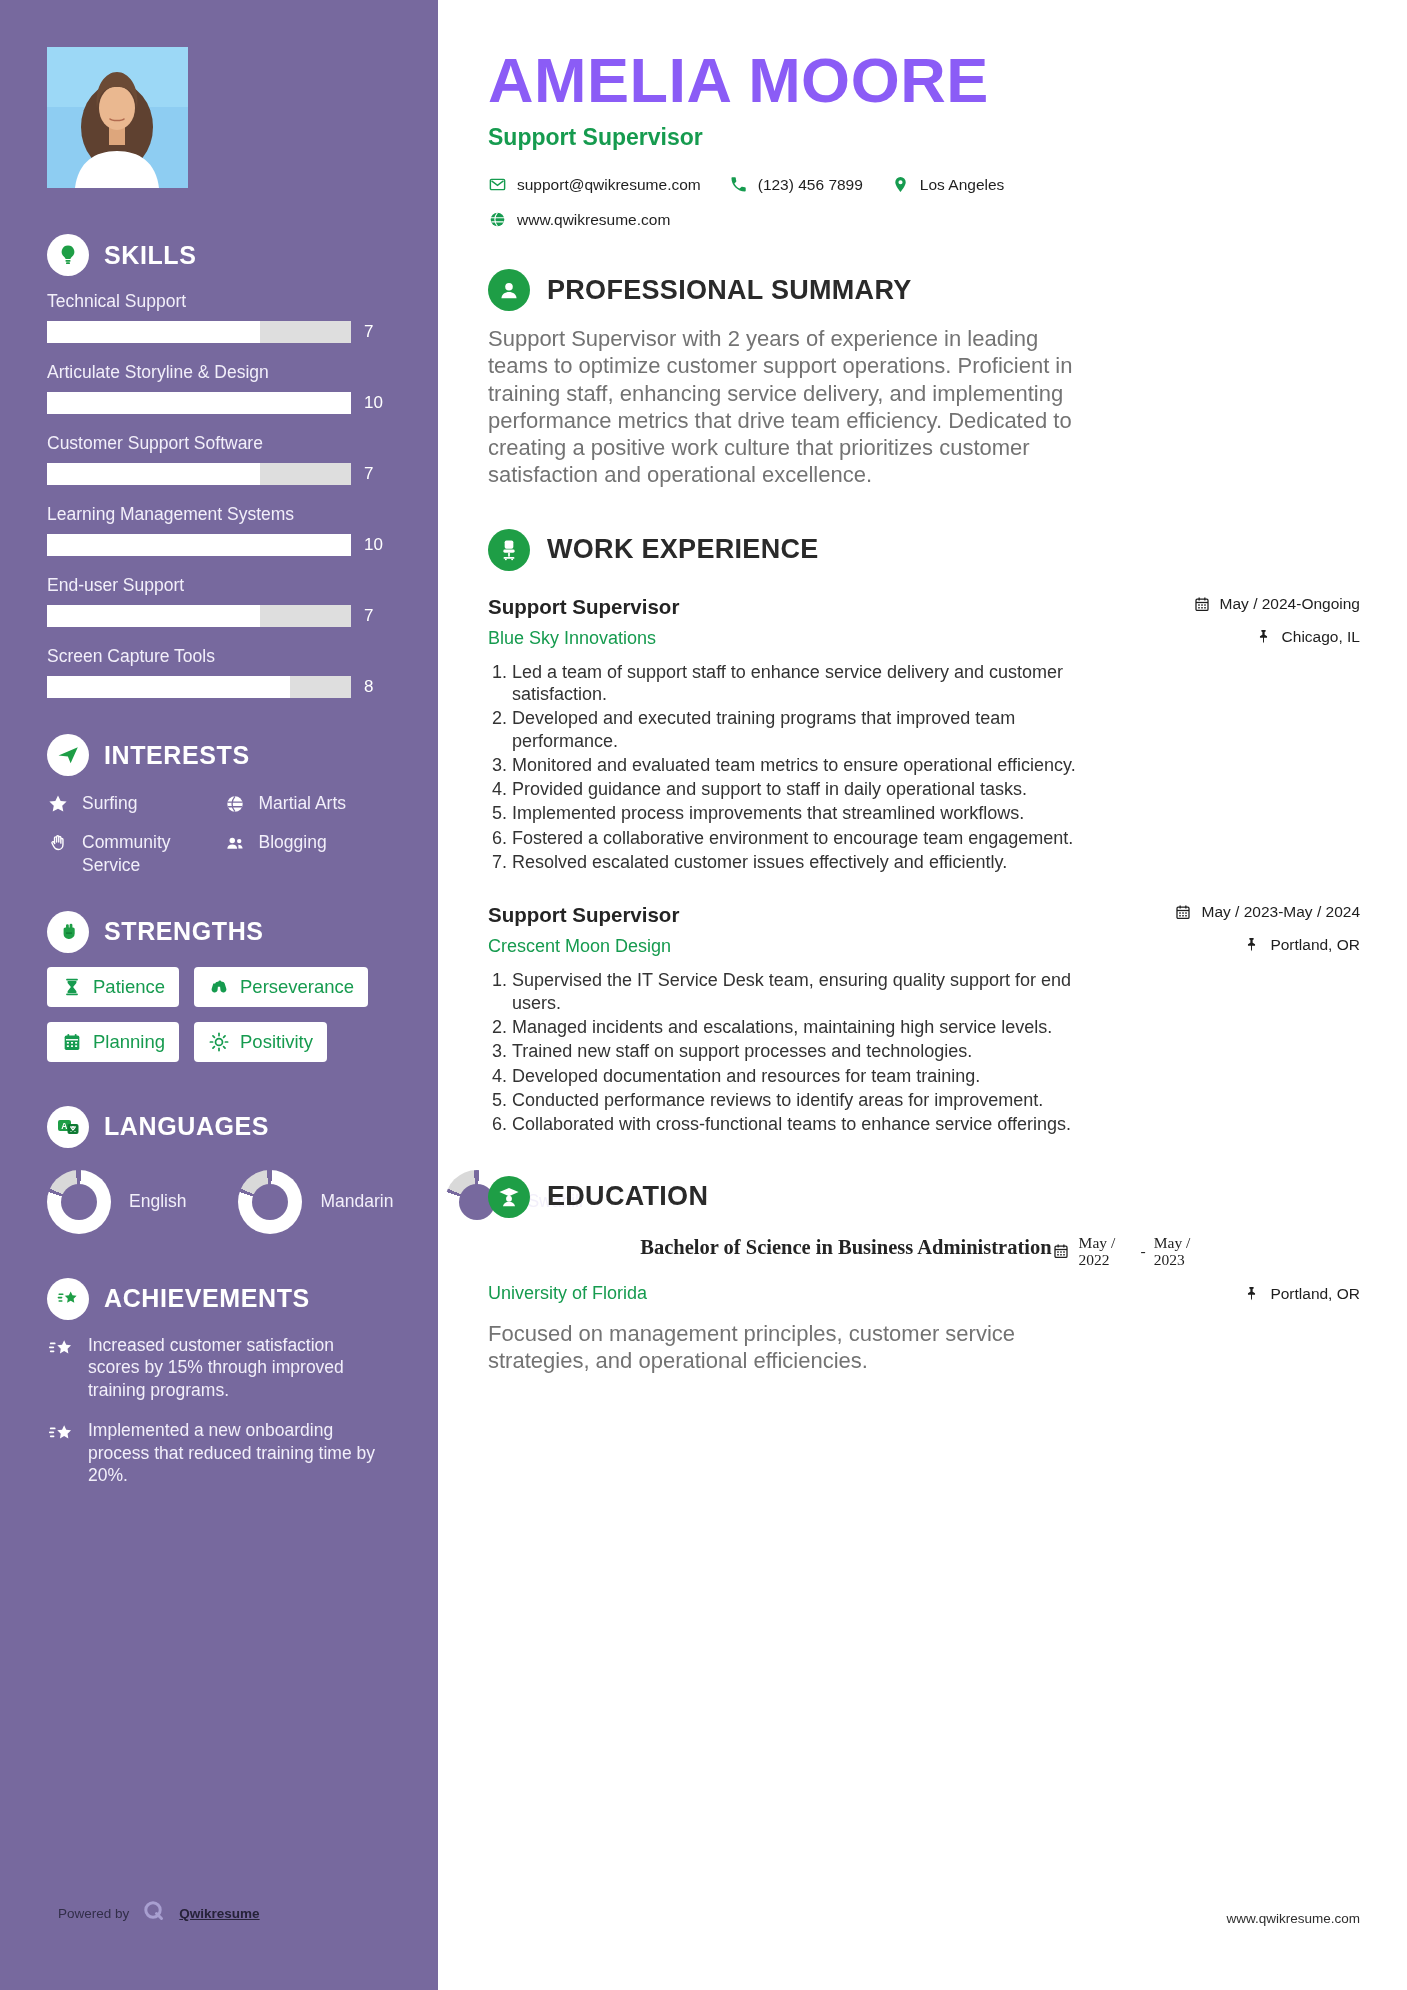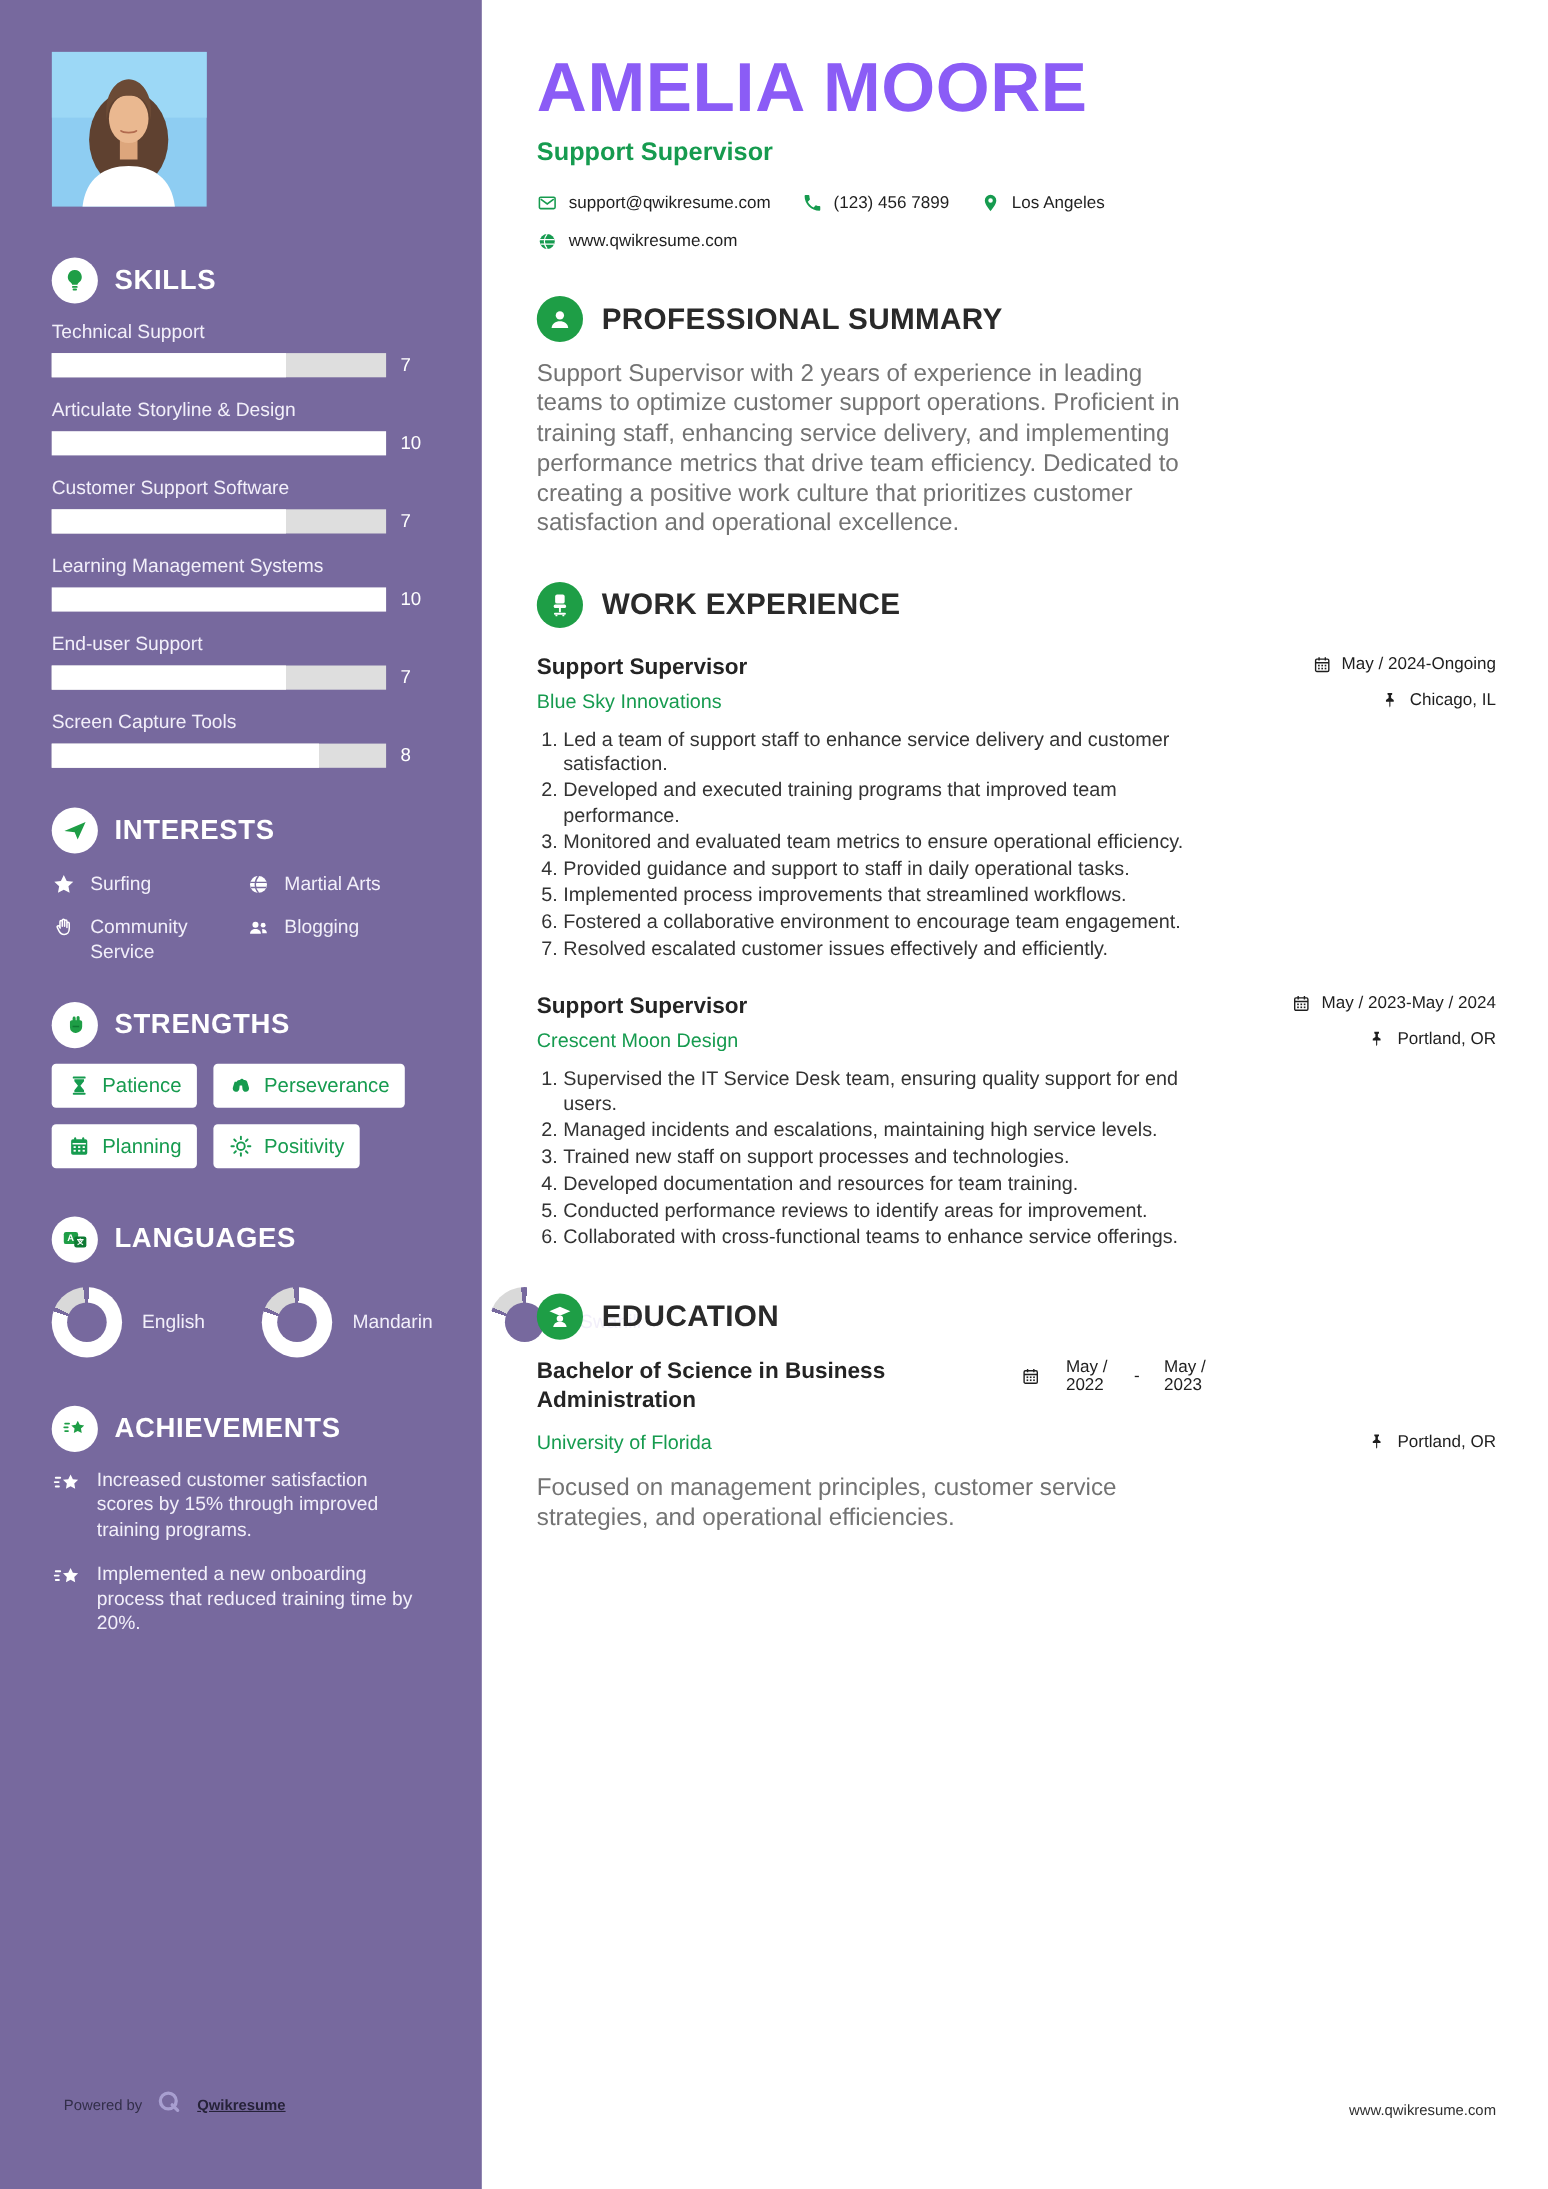--- a/index.html
+++ b/index.html
@@ -70,24 +70,24 @@
   .job{margin-top:24px;}
   .job-head{display:flex;justify-content:space-between;align-items:flex-start;}
   .job-role{font-size:20.5px;font-weight:bold;color:#242424;}
   .job-company{font-size:18px;font-weight:500;color:#169b4f;margin-top:9px;}
   .meta{display:flex;align-items:center;gap:9px;font-size:15.5px;color:#1e1e1e;justify-content:flex-end;}
   .meta .ic{width:18px;height:18px;flex:none;}
   .job-bullets{margin:12px 0 0;padding-left:24px;font-size:18px;line-height:1.24;
                color:#333;max-width:600px;}
   .job-bullets li{margin-bottom:2px;}
 
-  .edu-head{display:flex;justify-content:flex-start;align-items:flex-start;margin-top:16px;}
+  .edu-head{display:flex;justify-content:center;align-items:flex-start;margin-top:16px;font-family:Liberation Serif, serif;}
   .edu-degree{font-size:20.5px;font-weight:bold;color:#242424;max-width:440px;line-height:1.3;}
   .period-split{display:flex;align-items:center;gap:8px;}
-  .period-part{width:54px;font-size:15.5px;line-height:1.15;color:#1e1e1e;margin-left:14px;}
+  .period-part{width:54px;font-size:15.5px;line-height:1.15;color:#1e1e1e;}
   .edu-row2{display:flex;justify-content:space-between;align-items:center;margin-top:14px;}
   .edu-school{font-size:18px;font-weight:500;color:#169b4f;}
   .main-footer{position:absolute;right:47px;bottom:64px;font-size:13.5px;color:#2e2e2e;}
 </style>
 </head>
 <body>
 
 <div class="page">
 
   <aside class="sidebar">

